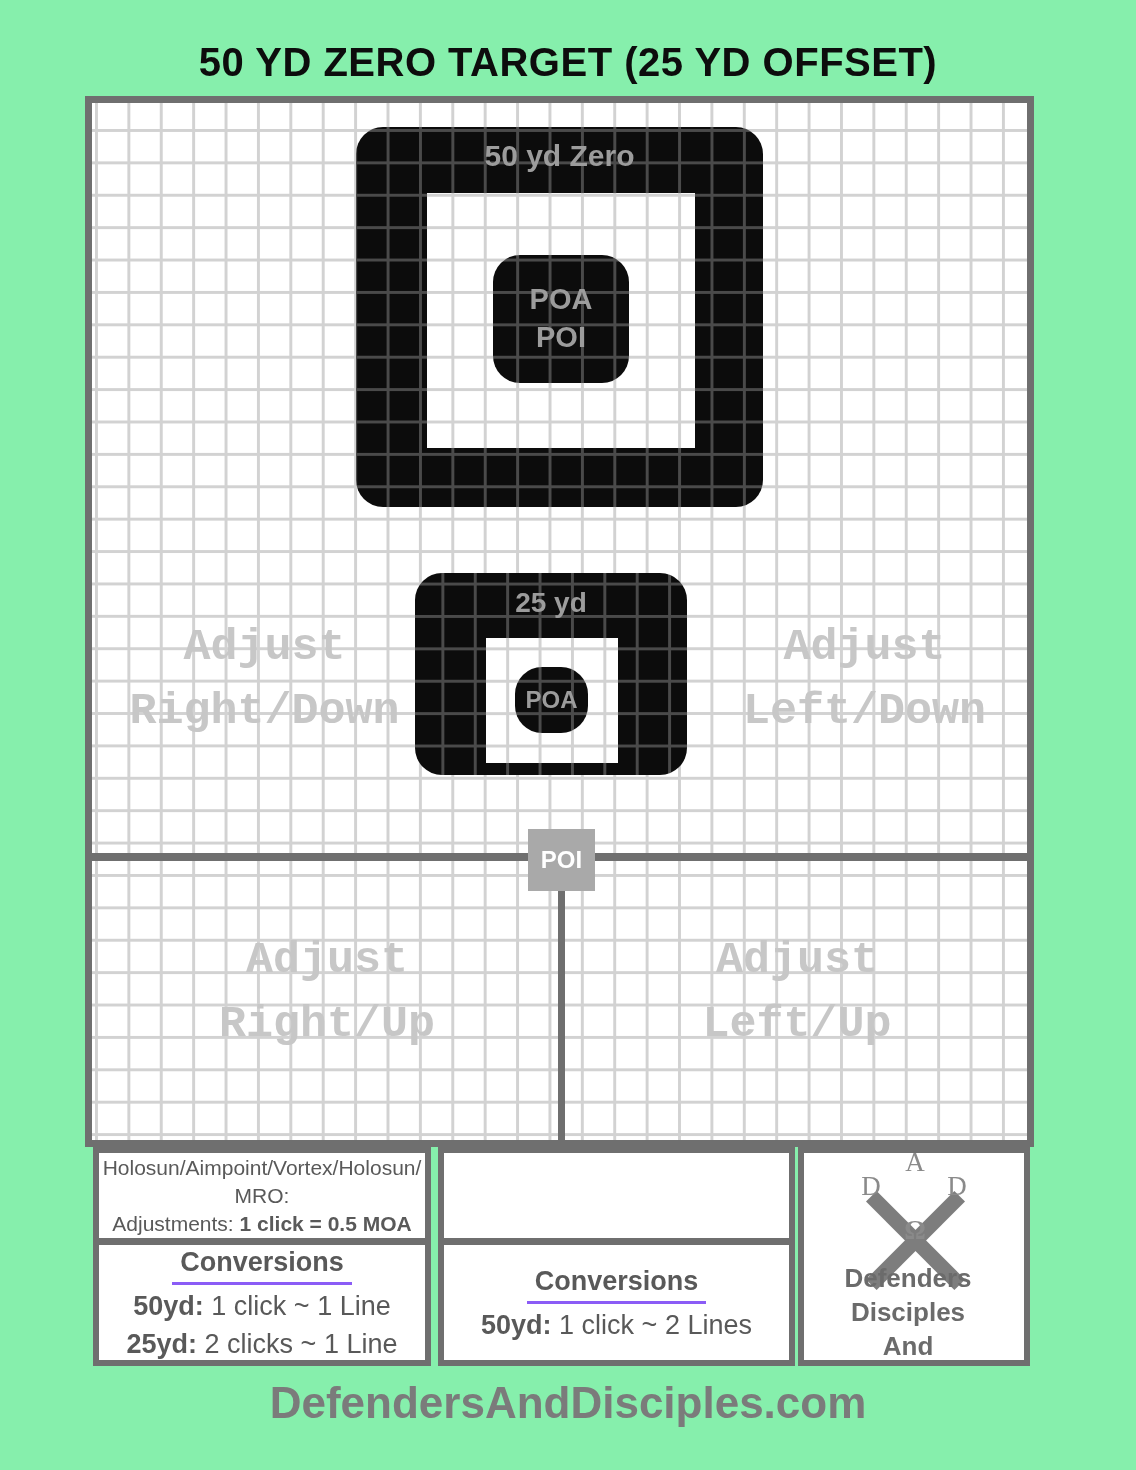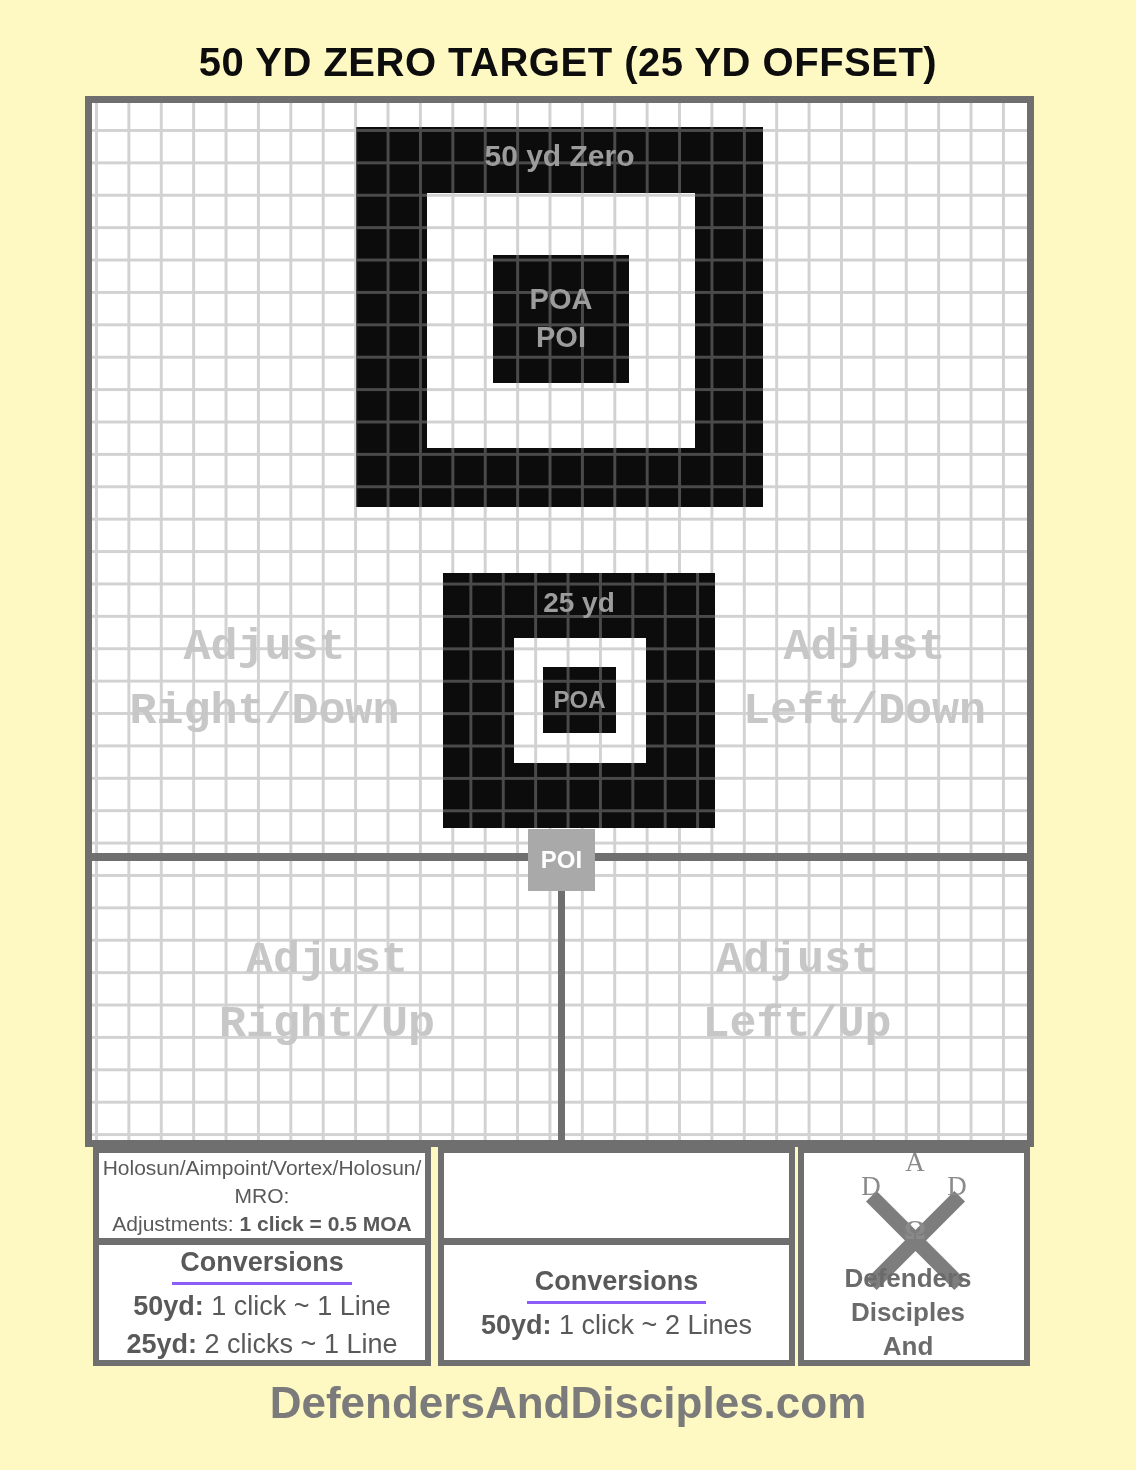--- a/index.html
+++ b/index.html
@@ -1,37 +1,37 @@
 <!DOCTYPE html>
 <html><head>
 <meta charset="utf-8">
 <style>
   * { margin:0; padding:0; box-sizing:border-box; }
   html,body { background:#ffffff; }
   body { font-family:"Liberation Sans", sans-serif; }
-  .page { position:relative; width:1136px; height:1470px; background:#fef9c3; overflow:hidden; }
+  .page { position:relative; width:1136px; height:1470px; background:#86efac; overflow:hidden; }
 
   .title { position:absolute; top:40px; left:0; width:100%; text-align:center;
            font-size:40px; font-weight:bold; color:#0d0d0d; letter-spacing:0.5px; }
 
   
   .grid-frame { position:absolute; left:85px; top:96px; width:949px; height:1051px;
                 border:7px solid #6f6f6f; background:#ffffff; }
   .grid-bg { position:absolute; inset:0;
              background-image:
                linear-gradient(to right, #d2d2d2 3px, transparent 3px),
                linear-gradient(to bottom, #d2d2d2 3px, transparent 3px);
              background-size:32.4px 32.4px;
              background-position:3px 0px, 0px 26px; }
 
   .black-sq { position:absolute; background-color:#0c0c0c;
               background-image:
                 linear-gradient(to right, #4a4a4a 3px, transparent 3px),
                 linear-gradient(to bottom, #4a4a4a 3px, transparent 3px);
-              background-size:32.4px 32.4px; }
+              background-size:32.4px 32.4px;border-radius:27px; }
   .white-sq { position:absolute; background-color:#ffffff;
               background-image:
                 linear-gradient(to right, #d2d2d2 3px, transparent 3px),
                 linear-gradient(to bottom, #d2d2d2 3px, transparent 3px);
               background-size:32.4px 32.4px;padding-left:12px; }
 
   .sq-label { position:absolute; left:0; width:100%; text-align:center;
               font-weight:bold; color:#9c9c9c; }
   .lbl-50 { top:12px; font-size:30px; }
   .lbl-25 { top:14px; font-size:28px; }
@@ -120,21 +120,21 @@
       <div class="white-sq" style="left:71px; top:66px; width:268px; height:255px; background-position:24.4px 0px, 0px 0.8px;">
         <div class="black-sq" style="left:66px; top:62px; width:136px; height:128px; background-position:23.2px 0px, 0px 3.6px;">
           <div class="poa-poi">
             <div>POA</div>
             <div>POI</div>
           </div>
         </div>
       </div>
     </div>
 
-    <div class="black-sq" style="left:351px; top:470px; width:272px; height:255px; background-position:26.4px 0px, 0px 9.6px;">
+    <div class="black-sq" style="left:323px; top:470px; width:272px; height:202px; background-position:26.4px 0px, 0px 9.6px;">
       <div class="sq-label lbl-25">25 yd</div>
       <div class="white-sq" style="left:71px; top:65px; width:132px; height:125px; background-position:20.2px 0px, 0px 9.4px;">
         <div class="black-sq" style="left:29px; top:29px; width:73px; height:66px; background-position:23.6px 0px, 0px 12.8px;">
           <div class="poa-small">POA</div>
         </div>
       </div>
     </div>
 
     <div class="h-divider"></div>
     <div class="v-divider"></div>

